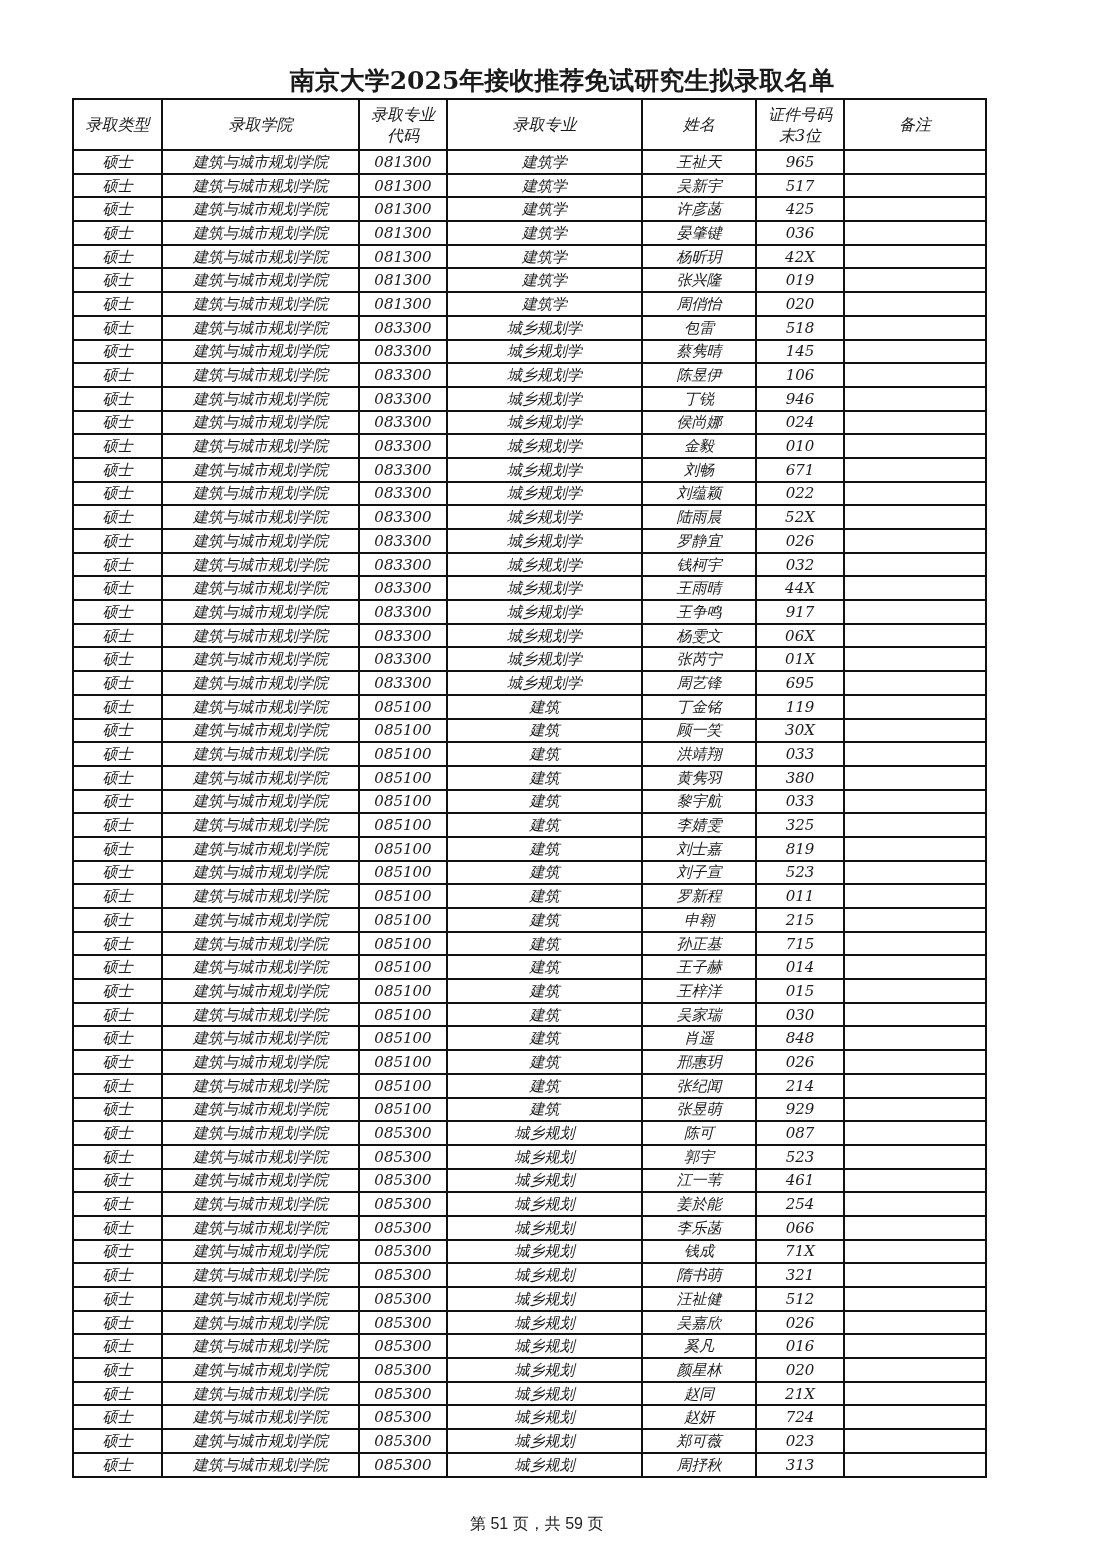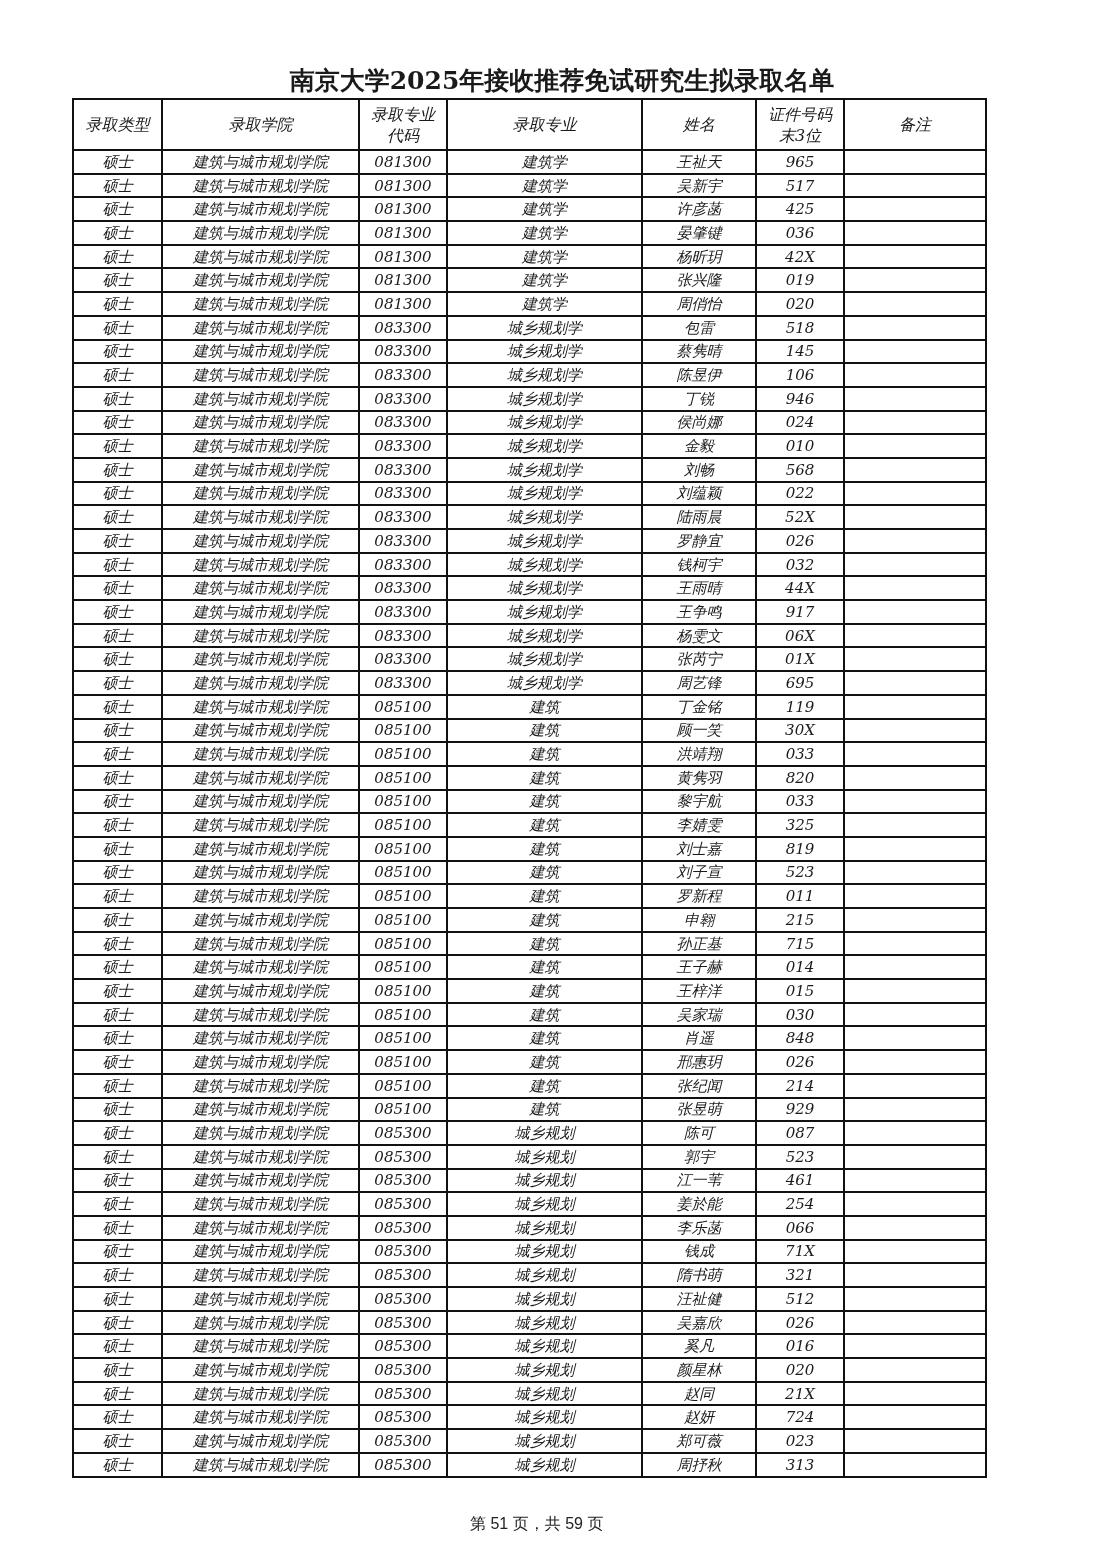--- a/index.html
+++ b/index.html
@@ -168,21 +168,21 @@
         <td>金毅</td>
         <td>010</td>
         <td></td>
       </tr>
       <tr>
         <td>硕士</td>
         <td>建筑与城市规划学院</td>
         <td>083300</td>
         <td>城乡规划学</td>
         <td>刘畅</td>
-        <td>568</td>
+        <td>671</td>
         <td></td>
       </tr>
       <tr>
         <td>硕士</td>
         <td>建筑与城市规划学院</td>
         <td>083300</td>
         <td>城乡规划学</td>
         <td>刘蕴颖</td>
         <td>022</td>
         <td></td>
@@ -285,21 +285,21 @@
         <td>洪靖翔</td>
         <td>033</td>
         <td></td>
       </tr>
       <tr>
         <td>硕士</td>
         <td>建筑与城市规划学院</td>
         <td>085100</td>
         <td>建筑</td>
         <td>黄隽羽</td>
-        <td>820</td>
+        <td>380</td>
         <td></td>
       </tr>
       <tr>
         <td>硕士</td>
         <td>建筑与城市规划学院</td>
         <td>085100</td>
         <td>建筑</td>
         <td>黎宇航</td>
         <td>033</td>
         <td></td>

